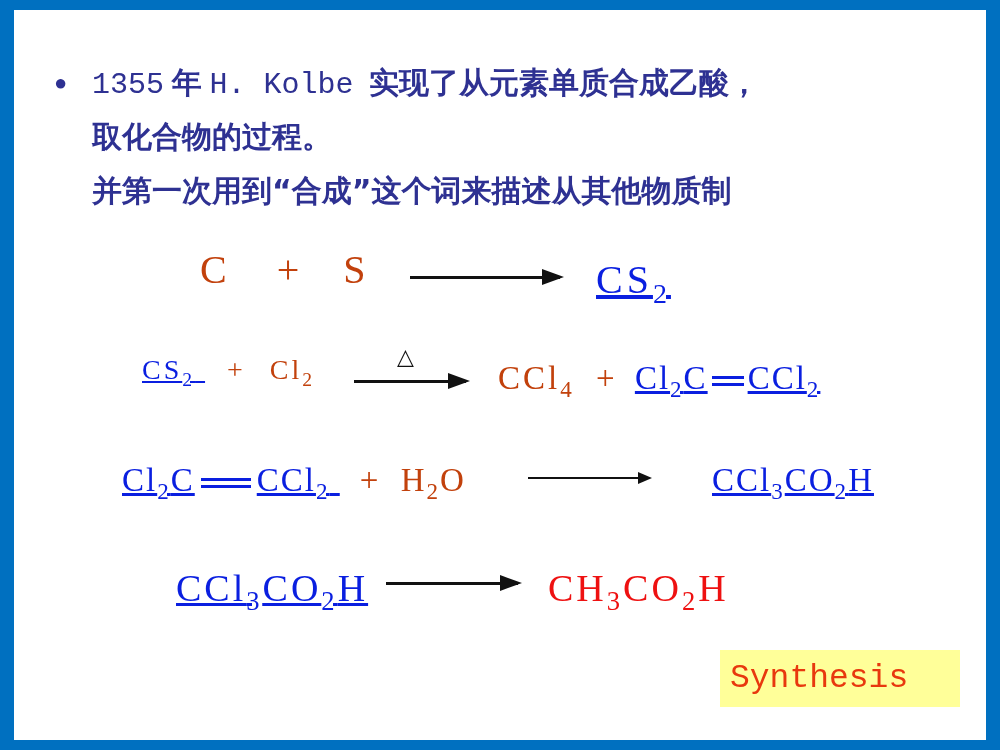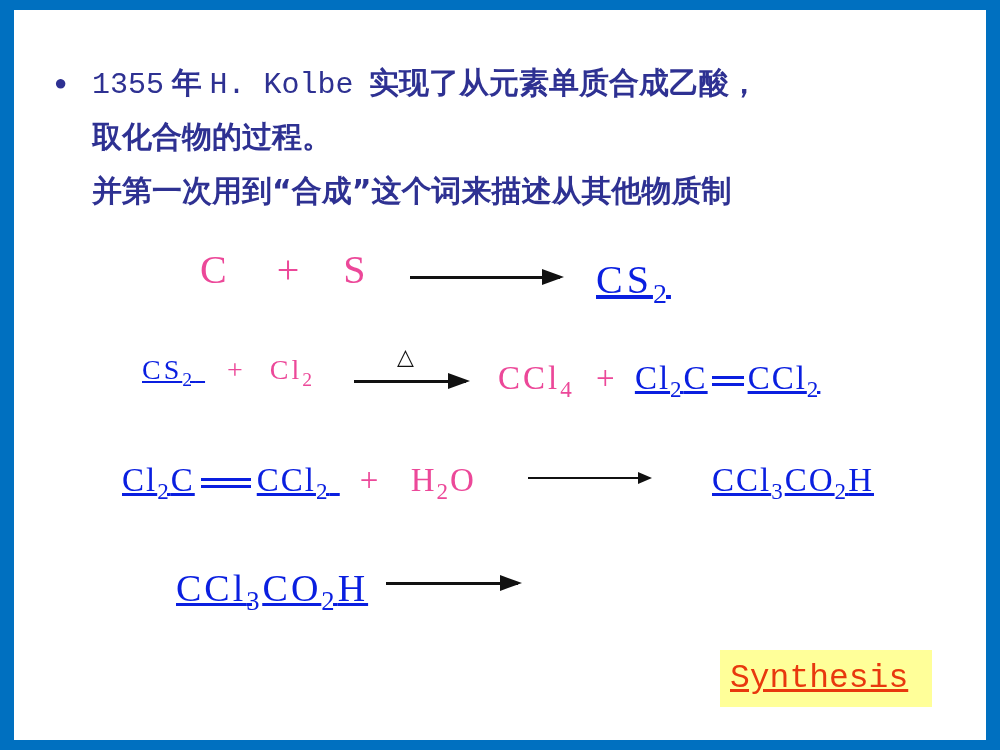--- a/index.html
+++ b/index.html
@@ -24,21 +24,21 @@
     .bullet-dot {
       position: absolute; left: 0; top: 0;
       font-size: 22px; color: #2e3192;
     }
     .bullet-lines { position: absolute; left: 38px; top: 0; white-space: nowrap; }
     .line { display: block; height: 54px; }
     .mono { font-family: "Liberation Mono", "DejaVu Sans Mono", monospace; font-weight: normal; font-size: 30px; }
     .cjk { font-family: "DejaVu Sans", sans-serif; font-weight: bold; font-size: 30px; }
 
     .eq { position: absolute; white-space: nowrap; font-family: "Liberation Serif", "DejaVu Serif", serif; }
-    .black { color: #ec4899; }
+    .black { color: #c2410c; }
     .blue { color: #0a1fe0; text-decoration: underline; }
     .red { color: #ee1111; }
     sub { font-size: 70%; vertical-align: -0.35em; line-height: 0; }
 
     .arrow {
       position: absolute; height: 3px; background: #111;
     }
     .arrow::after {
       content: ""; position: absolute; right: -4px; top: -7px;
       border-left: 22px solid #111; border-top: 8px solid transparent; border-bottom: 8px solid transparent;
@@ -55,26 +55,26 @@
     }
     .dbl-bond::before, .dbl-bond::after {
       content: ""; position: absolute; left: 0; right: 0; height: 3px; background: #0a1fe0;
     }
     .dbl-bond::before { top: 0; }
     .dbl-bond::after { bottom: 0; }
     .dbl-bond.short { width: 32px; margin: 0 4px; }
 
     .tag {
       position: absolute; left: 706px; top: 640px;
-      width: 212px; height: 57px;
+      width: 240px; height: 57px;
       background: #ffff99;
       color: #e8380e;
       font-family: "Liberation Mono", "DejaVu Sans Mono", monospace;
       font-size: 33px; line-height: 57px;
-      padding-left: 10px; box-sizing: border-box; text-decoration: underline;
+      padding-left: 10px; box-sizing: border-box;
     }
   </style>
 </head>
 <body>
 
 <div class="slide">
 
   <div class="bullet-block">
     <span class="bullet-dot">●</span>
     <div class="bullet-lines">
@@ -118,28 +118,31 @@
     <span class="blue" style="margin-left:12px; letter-spacing:2px">
       <span>Cl</span><sub>2</sub><span>C</span><span class="dbl-bond short"></span><span>CCl</span><sub>2</sub>
     </span>
   </div>
 
   <div class="eq" style="left:108px; top:452px; font-size:33px;">
     <span class="blue" style="letter-spacing:2px">
       <span>Cl</span><sub>2</sub><span>C</span><span class="dbl-bond"></span><span>CCl</span><sub>2</sub>
     </span>
     <span class="black" style="margin-left:20px">+</span>
-    <span class="black" style="margin-left:24px; letter-spacing:2px">
+    <span class="black" style="margin-left:14px; letter-spacing:2px">
       <span>H</span><sub>2</sub><span>O</span>
     </span>
   </div>
   <div class="arrow thin" style="left:514px; top:467px; width:120px;"></div>
   <div class="eq blue" style="left:698px; top:452px; font-size:33px; letter-spacing:2px;">
     <span>CCl</span><sub>3</sub><span>CO</span><sub>2</sub><span>H</span>
   </div>
 
   <div class="eq blue" style="left:162px; top:556px; font-size:38px; letter-spacing:3px;">
     <span>CCl</span><sub>3</sub><span>CO</span><sub>2</sub><span>H</span>
   </div>
   <div class="arrow" style="left:372px; top:572px; width:132px;"></div>
+  <div class="eq red" style="left:534px; top:556px; font-size:38px; letter-spacing:3px;">
+    <span>CH</span><sub>3</sub><span>CO</span><sub>2</sub><span>H</span>
+  </div>
 
   <div class="tag">Synthesis</div>
 </div>
 
 </body></html>

